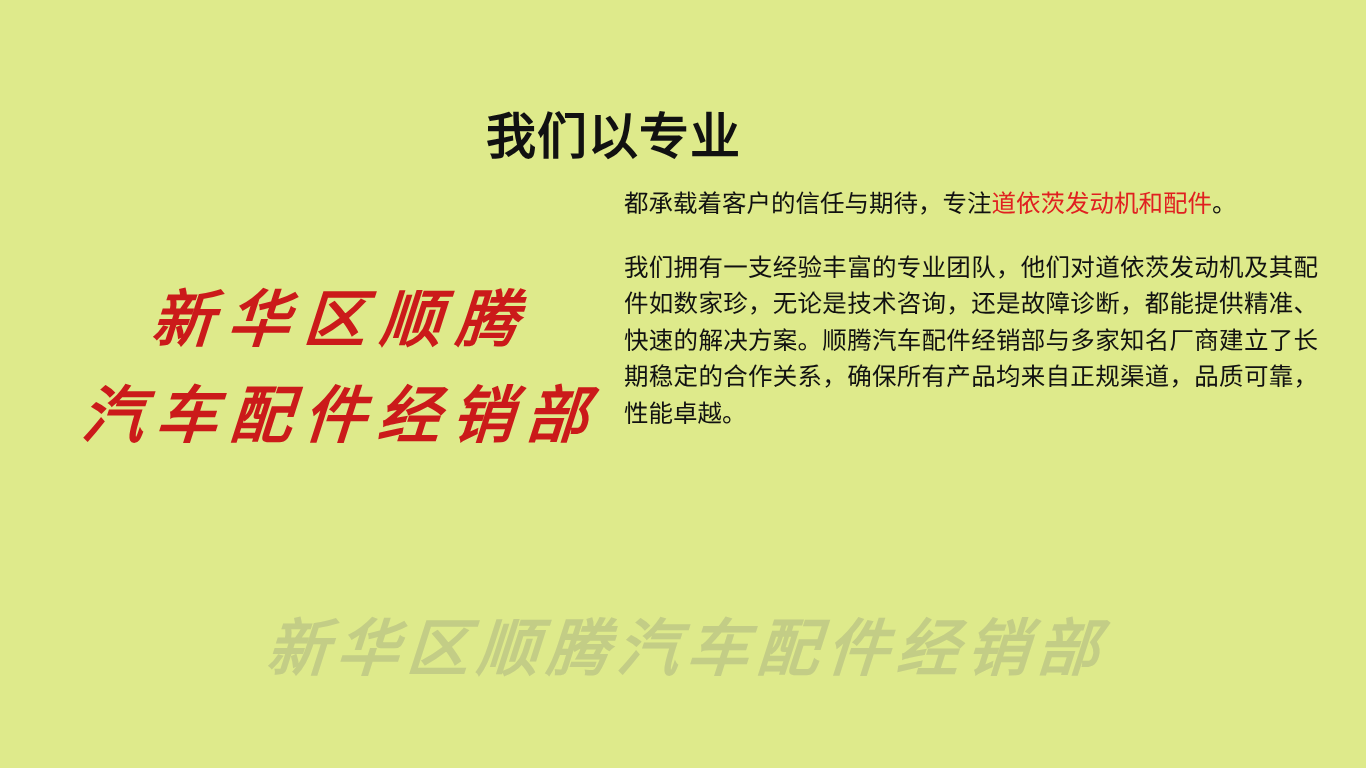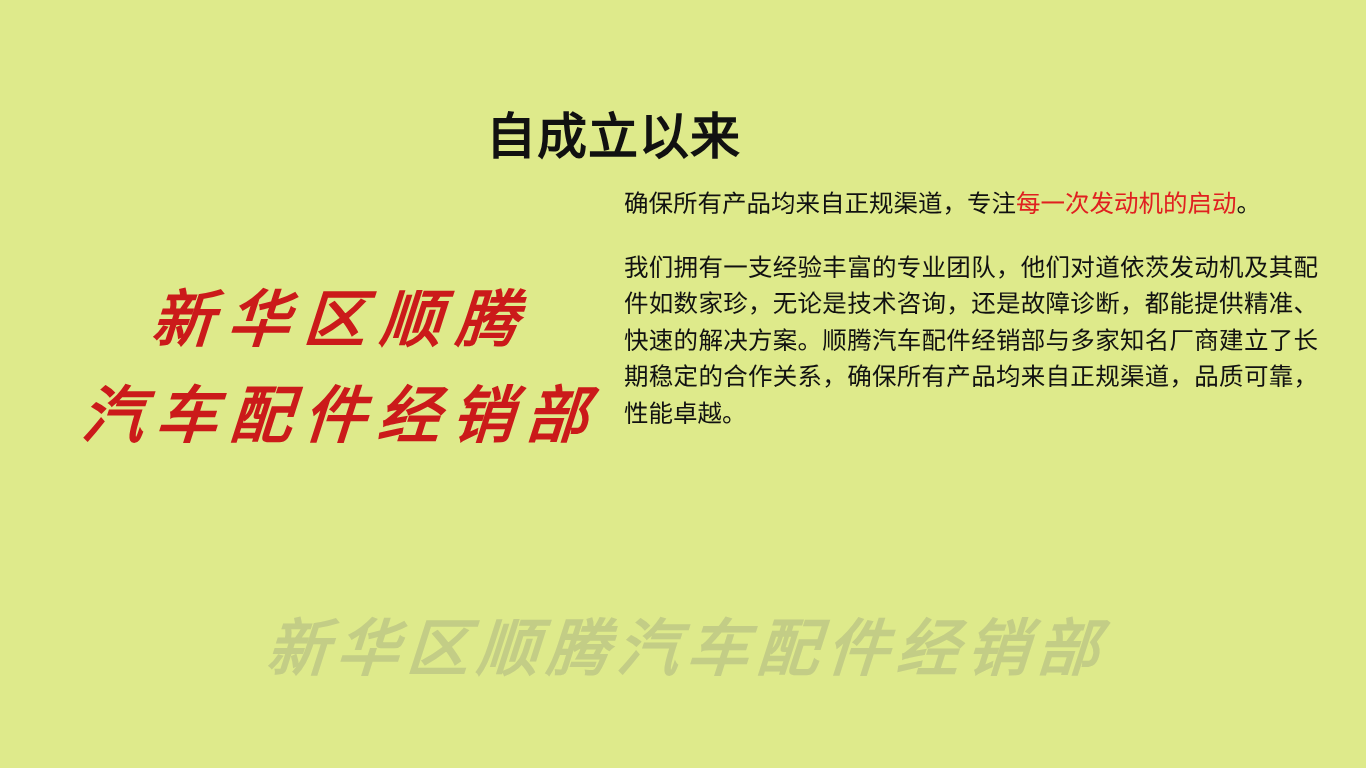--- a/index.html
+++ b/index.html
@@ -111,30 +111,30 @@
     color: #c3cd86;
     white-space: nowrap;
     transform: skewX(-4deg);
   }
 </style>
 </head>
 <body>
 
 <div id="slide">
 
-  <h1 id="slide-title">自成立以来</h1>
+  <h1 id="slide-title">我们以专业</h1>
 
   <div id="logo-block">
     <div class="logo-line" id="logo-line-1">新华区顺腾</div>
     <div class="logo-line" id="logo-line-2">汽车配件经销部</div>
   </div>
 
   <div id="body-copy">
 
-    <p><span>确保所有产品均来自正规渠道，专注</span><span class="accent">每一次发动机的启动</span><span>。</span></p>
+    <p><span>都承载着客户的信任与期待，专注</span><span class="accent">道依茨发动机和配件</span><span>。</span></p>
 
 
     <p>我们拥有一支经验丰富的专业团队，他们对道依茨发动机及其配件如数家珍，无论是技术咨询，还是故障诊断，都能提供精准、快速的解决方案。顺腾汽车配件经销部与多家知名厂商建立了长期稳定的合作关系，确保所有产品均来自正规渠道，品质可靠，性能卓越。</p>
 
   </div>
 
   <div id="watermark">
     <span id="watermark-text">新华区顺腾汽车配件经销部</span>
   </div>
 

